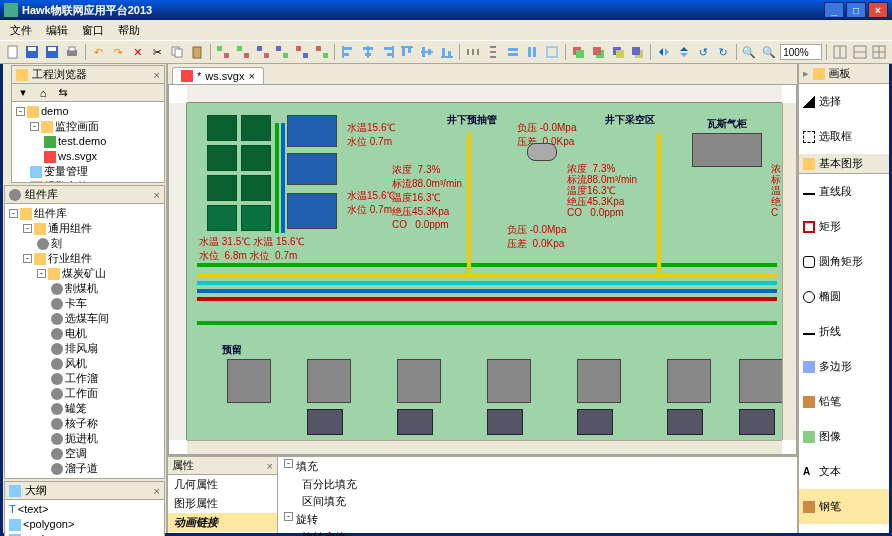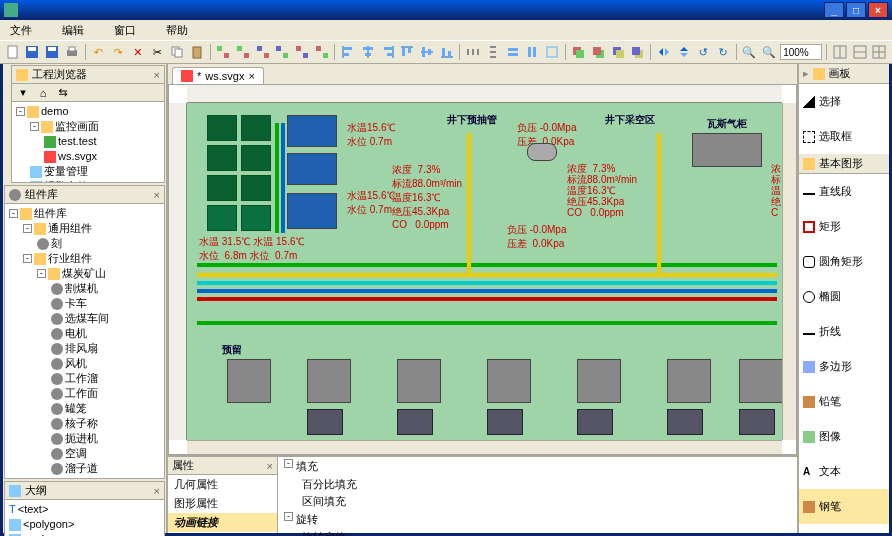--- a/index.html
+++ b/index.html
@@ -2,21 +2,21 @@
 <html><head>
 <meta charset="utf-8">
 <style>
 *{box-sizing:border-box;margin:0;padding:0;font-family:"Microsoft YaHei","SimSun",sans-serif;font-size:11px;}
 body{width:892px;height:536px;background:#0a246a;overflow:hidden;position:relative;}
 .titlebar{height:20px;background:linear-gradient(to bottom,#0058e0,#0a246a);color:#fff;display:flex;align-items:center;padding:0 4px;font-weight:bold;}
 .titlebar .ticon{width:14px;height:14px;background:#4a8;margin-right:4px;}
 .titlebar .spacer{flex:1;}
 .winbtn{width:20px;height:16px;background:#3a78e0;border:1px solid #0a246a;margin-left:2px;color:#fff;display:flex;align-items:center;justify-content:center;font-family:Arial;font-size:10px;cursor:default;}
 .winbtn.close{background:#e04a3a;}
-.menubar{height:20px;background:#ece9d8;display:flex;align-items:center;padding:0 4px;gap:18px;}
+.menubar{height:20px;background:#ece9d8;display:flex;align-items:center;padding:0 4px;gap:2px;}
 .menubar span{padding:2px 6px;}
 .toolbar{height:24px;background:#ece9d8;border-top:1px solid #fff;border-bottom:1px solid #aca899;display:flex;align-items:center;padding:0 4px;gap:2px;}
 .tbtn{width:18px;height:18px;display:flex;align-items:center;justify-content:center;border:1px solid transparent;}
 .tsep{width:1px;height:16px;background:#aca899;margin:0 2px;}
 .tzoom{width:42px;height:16px;border:1px solid #aca899;background:#fff;font-size:10px;padding:0 2px;}
 .client{position:absolute;top:64px;left:3px;right:3px;bottom:3px;background:#ece9d8;display:flex;}
 .leftcol{width:165px;display:flex;flex-direction:column;border-right:2px solid #aca899;}
 .panel{border:1px solid #aca899;background:#fff;display:flex;flex-direction:column;margin:1px;}
 .paneltab{height:18px;background:#ece9d8;display:flex;align-items:center;padding:0 4px;border-bottom:1px solid #aca899;gap:4px;}
 .paneltab .x{margin-left:auto;color:#666;}
@@ -71,20 +71,21 @@
 .tank{position:absolute;background:#0a6030;border:1px solid #052;}
 .machine{position:absolute;background:#888;border:1px solid #444;}
 .fan{position:absolute;background:#556;border:1px solid #223;}
 svg.dicon{display:block;}
 </style>
 </head>
 <body>
 
 <div class="titlebar">
   <div class="ticon"></div>
+  <span>Hawk物联网应用平台2013</span>
   <div class="spacer"></div>
   <div class="winbtn">_</div>
   <div class="winbtn">□</div>
   <div class="winbtn close">×</div>
 </div>
 
 <div class="menubar">
   <span>文件</span>
   <span>编辑</span>
   <span>窗口</span>
@@ -337,21 +338,21 @@
                 <div class="tw">
                   <span class="exptog">-</span>
                   <span class="nicon folder"></span>
                   <span>监控画面</span>
                 </div>
               </li>
             <ul>
               <li>
                   <div class="tw">
                     <span class="nicon fgrn"></span>
-                    <span>test.test</span>
+                    <span>test.demo</span>
                   </div>
                 </li>
               <li>
                   <div class="tw">
                     <span class="nicon fred"></span>
                     <span>ws.svgx</span>
                   </div>
                 </li>
             </ul>
             <li>

